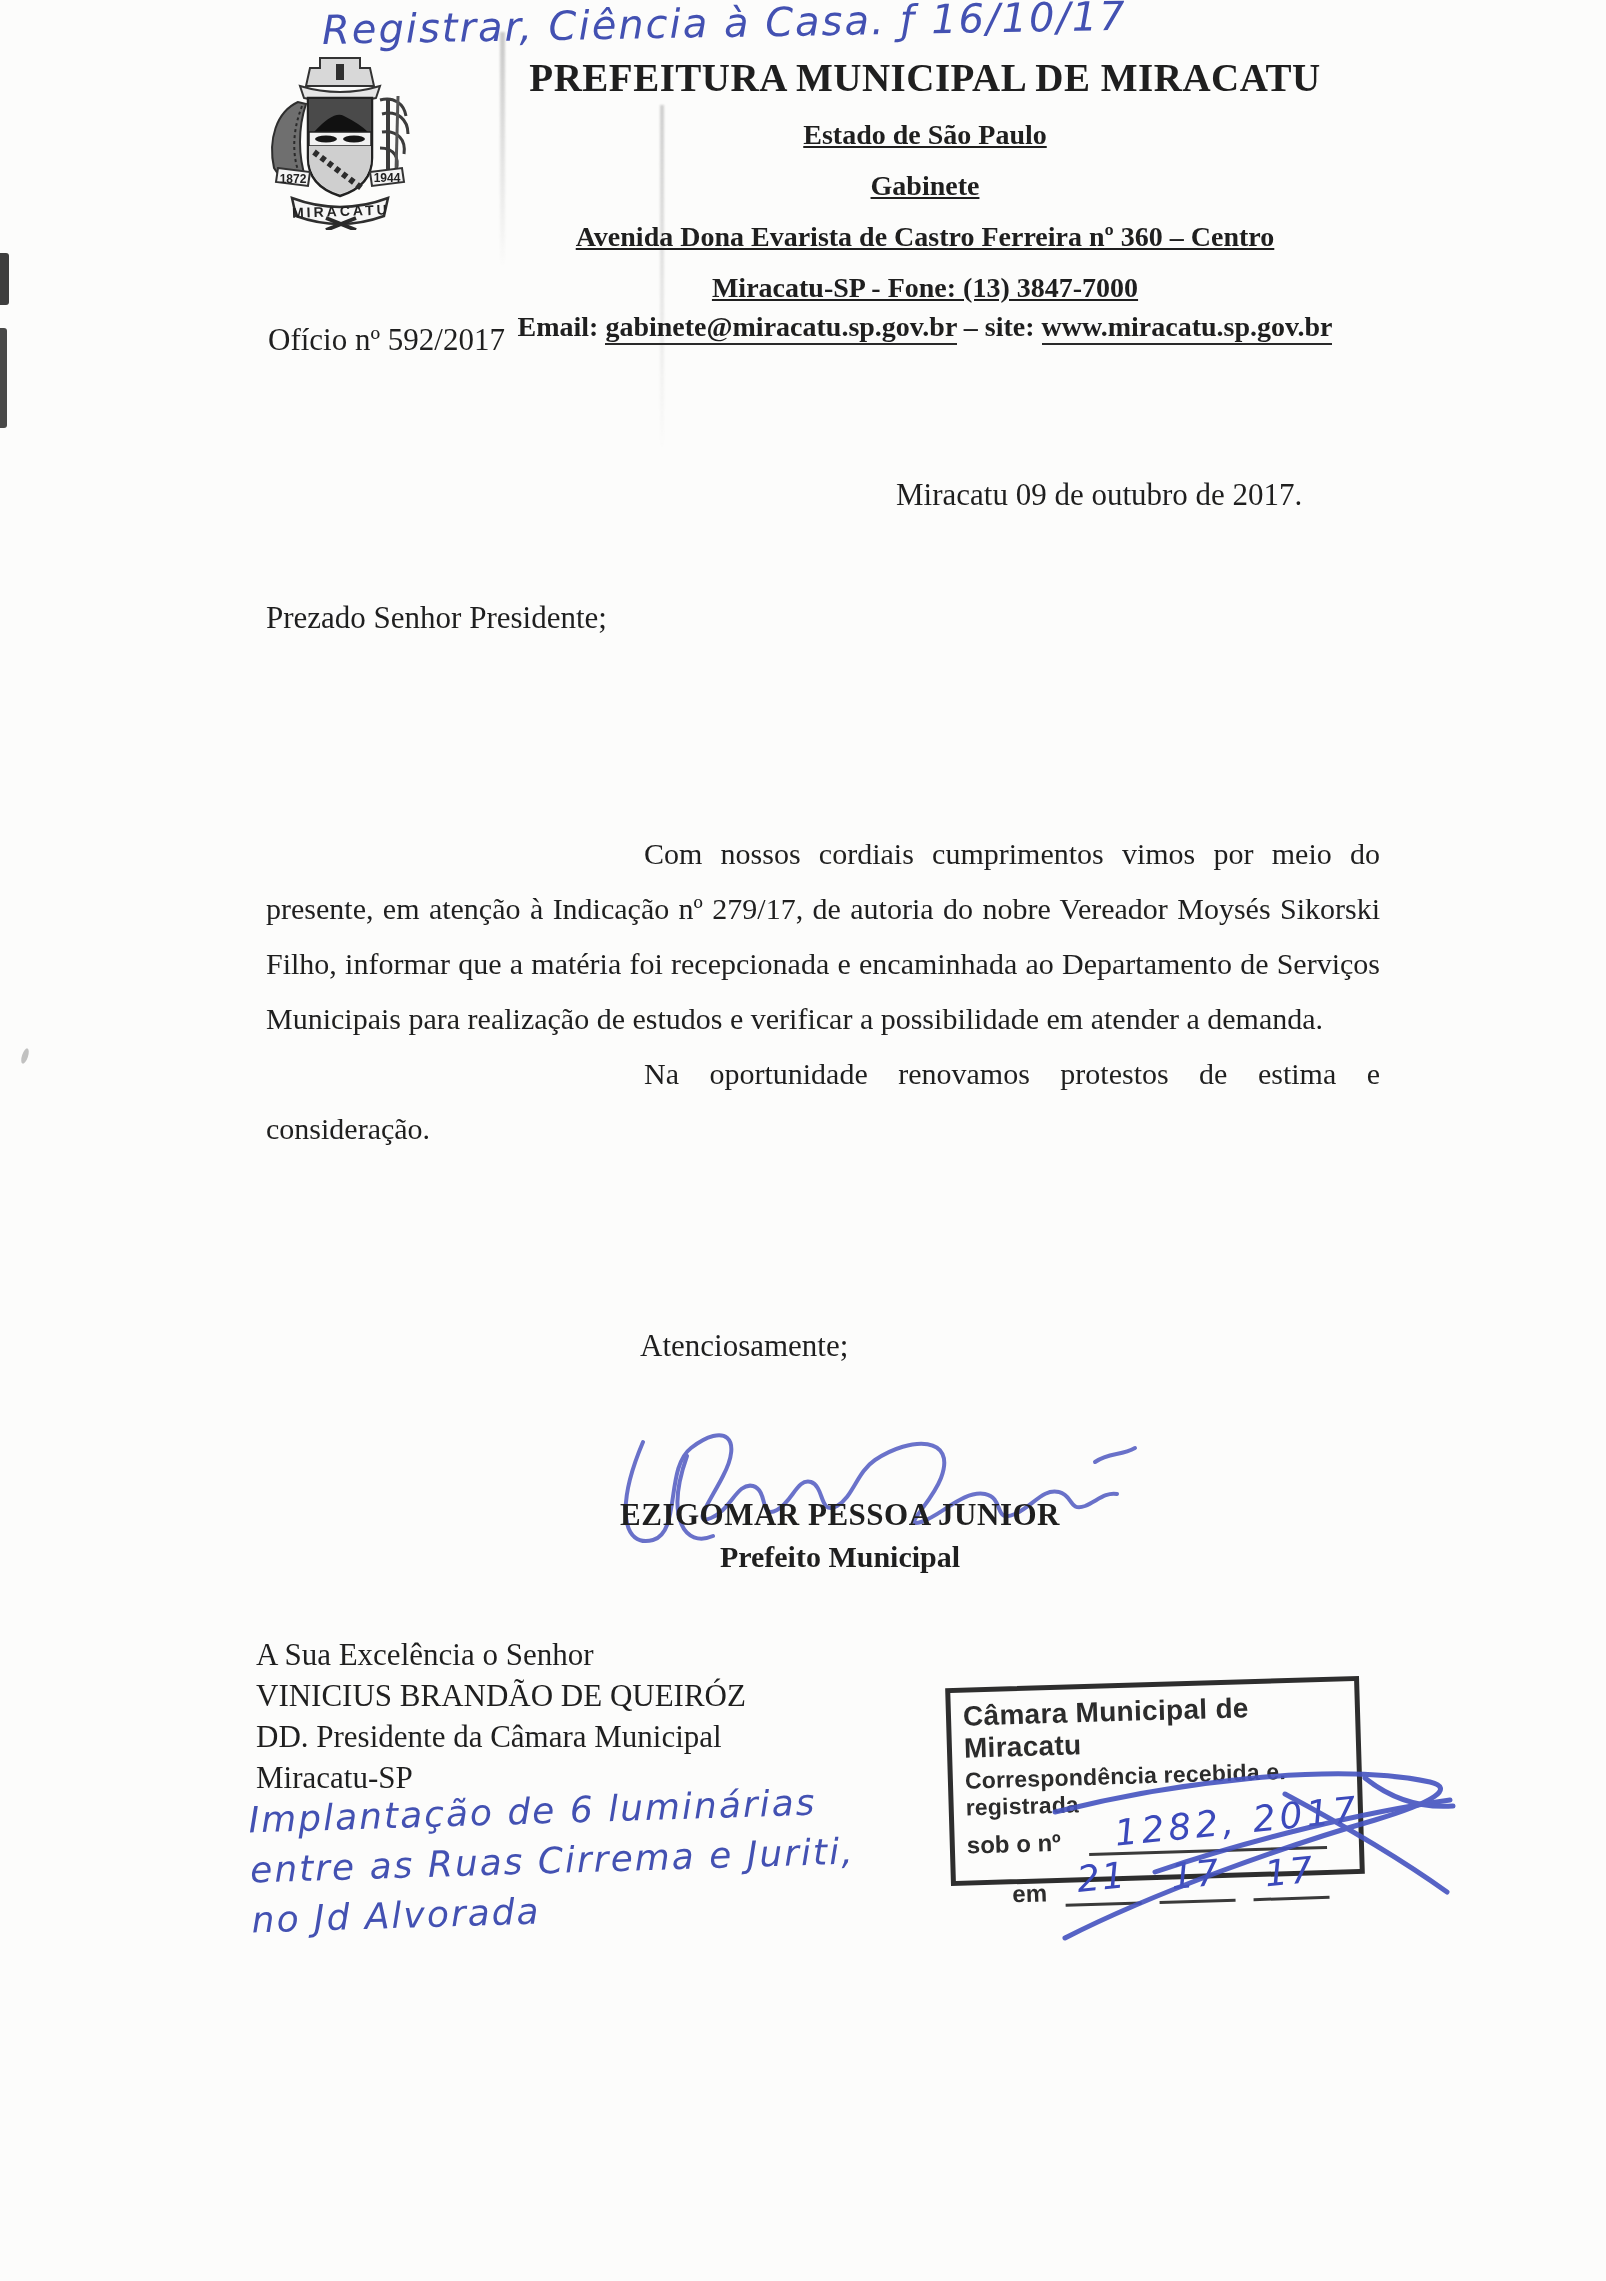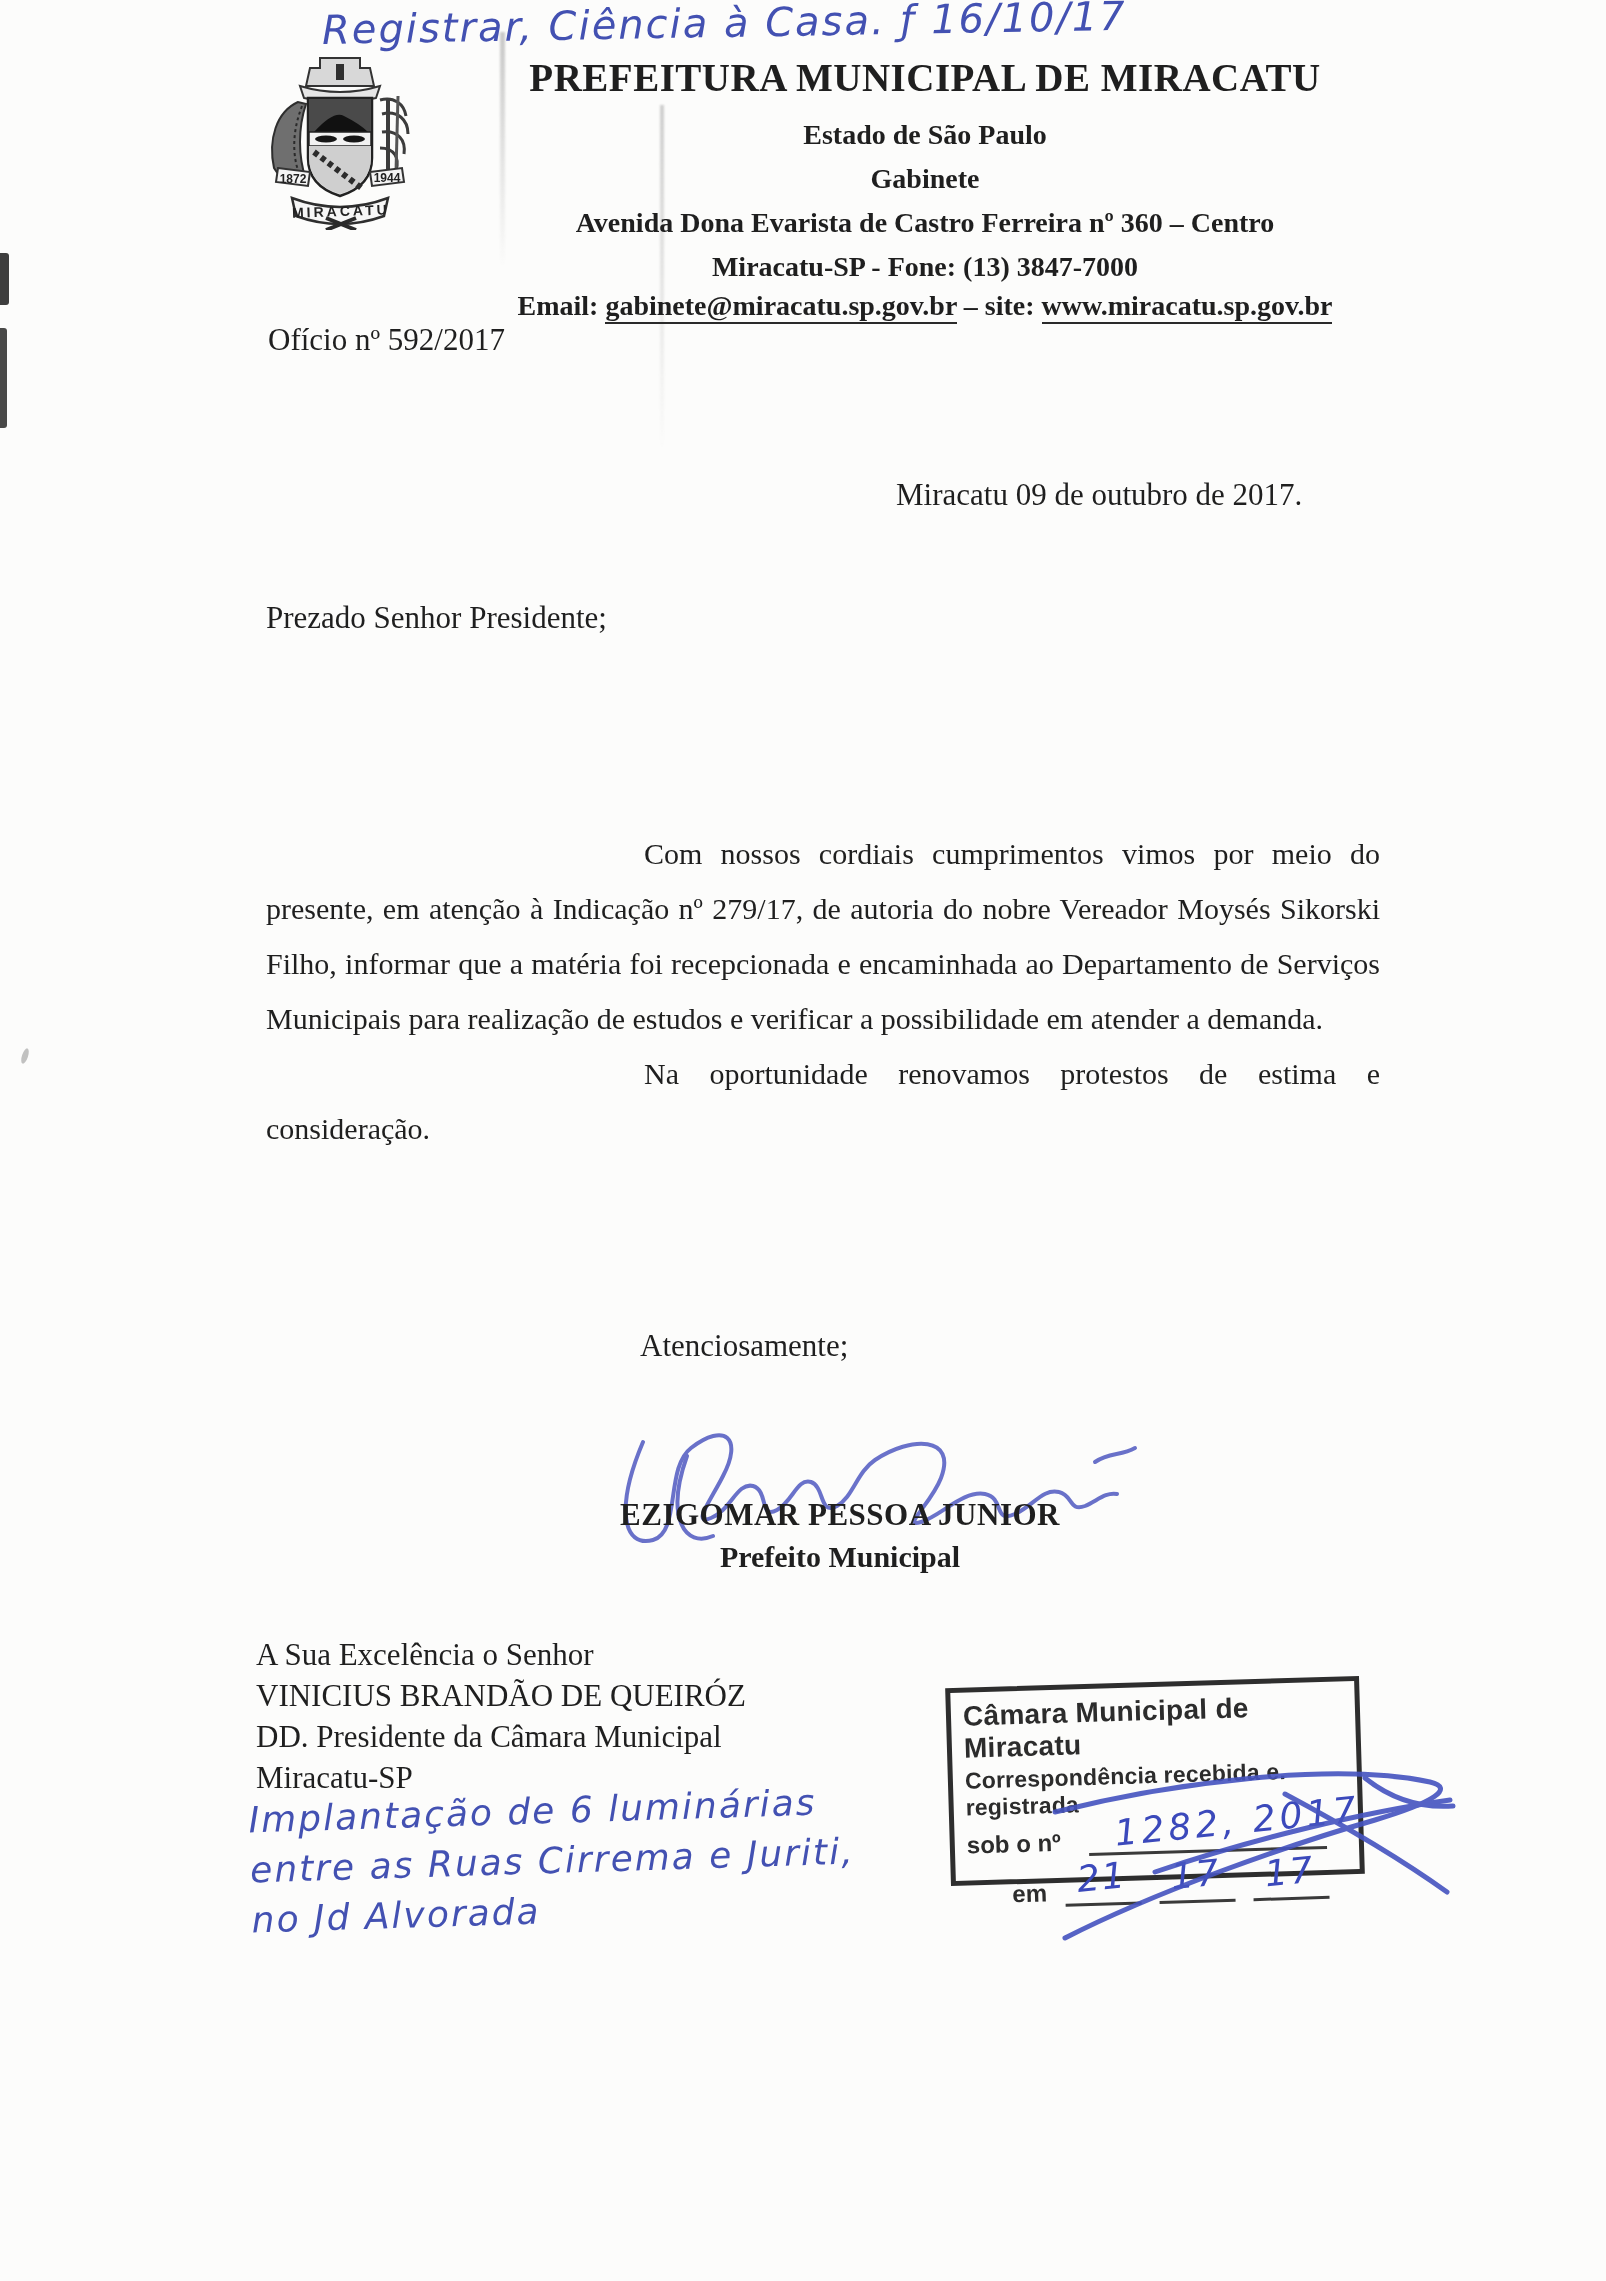--- a/index.html
+++ b/index.html
@@ -22,21 +22,21 @@
   .ink{color:#4351b2; font-family:"DejaVu Sans", sans-serif; font-style:italic;}
   .annotation-top{
     left:322px; top:0px; width:790px; font-size:40px; letter-spacing:2px;
     transform:rotate(-1deg); white-space:nowrap;
   }
 
   
   .crest{left:248px; top:40px;}
   .header{left:420px; top:58px; width:1010px; text-align:center; line-height:1.0;}
   .header .title{font-size:39px; font-weight:bold; letter-spacing:.5px; margin-bottom:24px;}
-  .header .sub{font-size:28px; font-weight:bold; margin-top:16px;}
+  .header .sub{font-size:28px; font-weight:bold; margin-top:23px;text-decoration:underline;}
   .header .email-line{font-size:28px; font-weight:bold; margin-top:11px;}
   .u{border-bottom:2px solid #2a2a2a; padding-bottom:1px;}
 
   .ref{left:268px; top:322px; font-size:31px;}
   .dateline{left:896px; top:477px; font-size:31px;}
   .salutation{left:266px; top:600px; font-size:31px;}
 
   .body-text{left:266px; top:826px; width:1114px; font-size:30px; line-height:55px; text-align:justify;}
   .body-text p{margin:0; text-indent:378px;}
 

